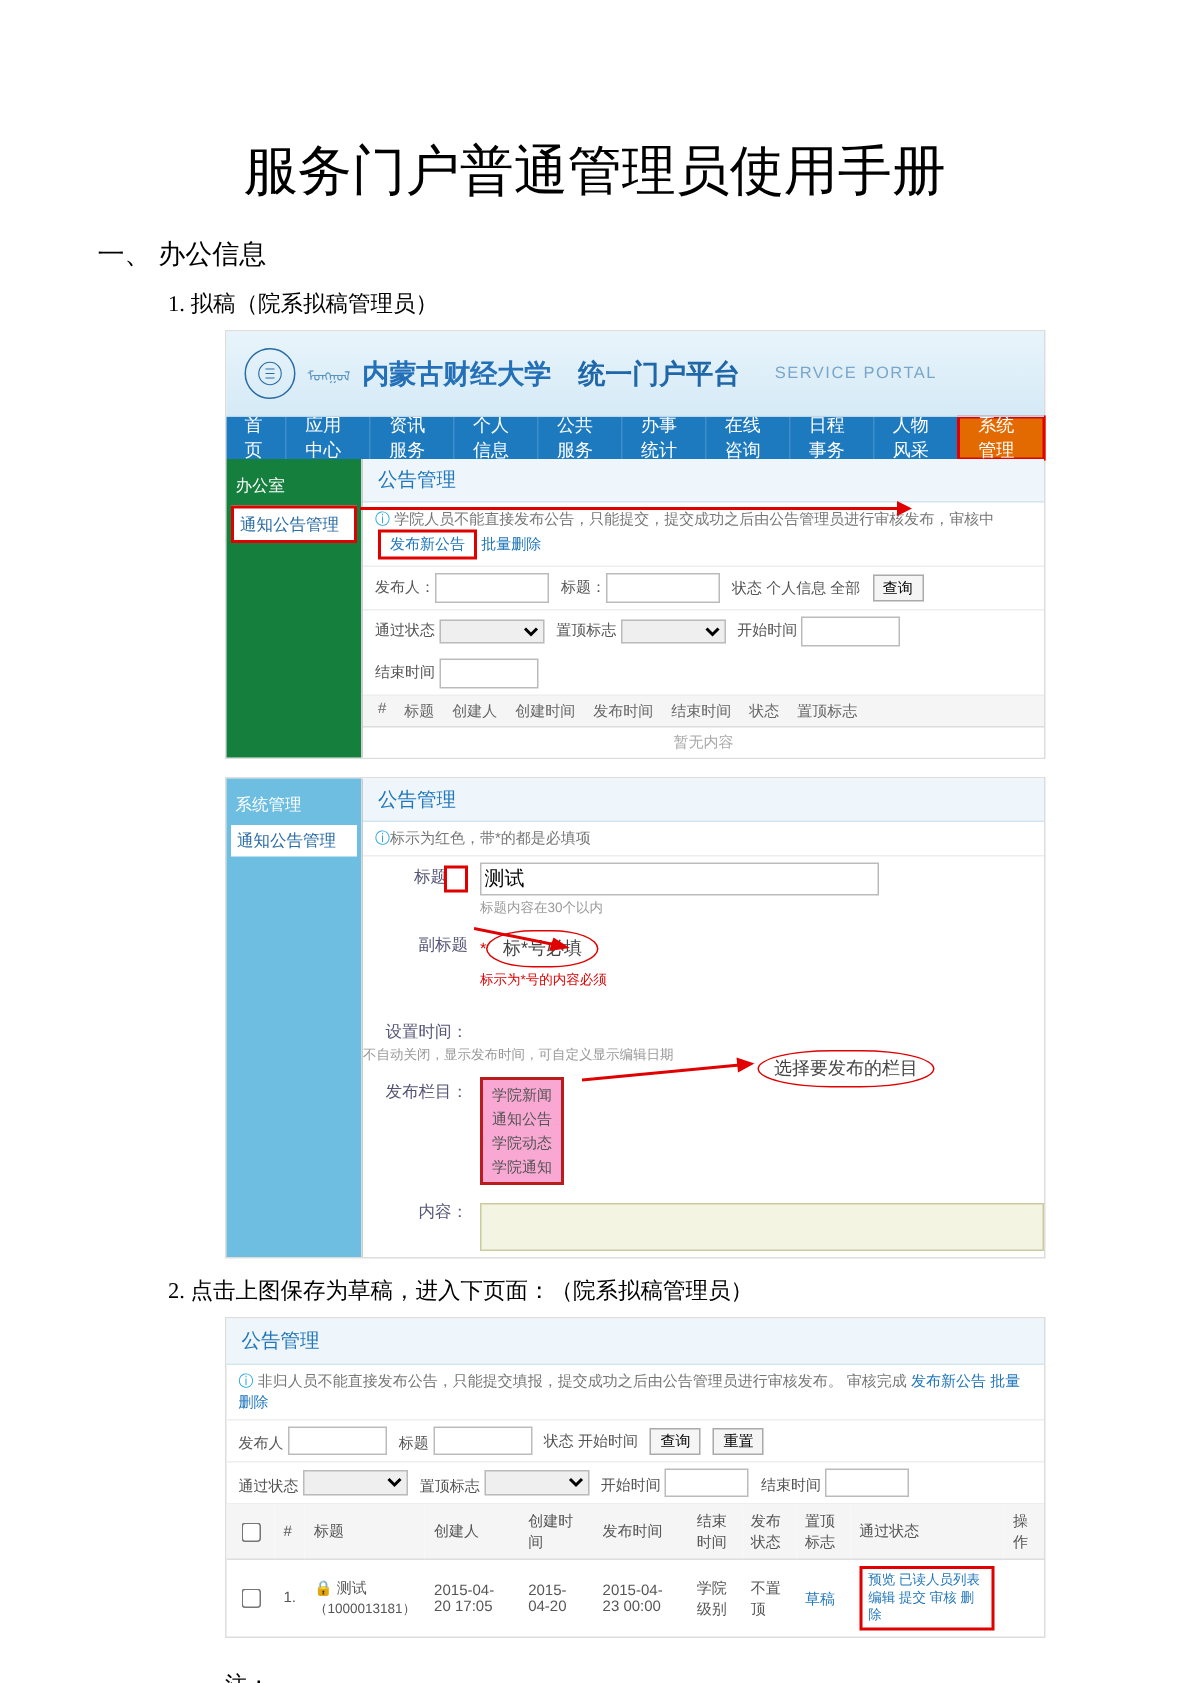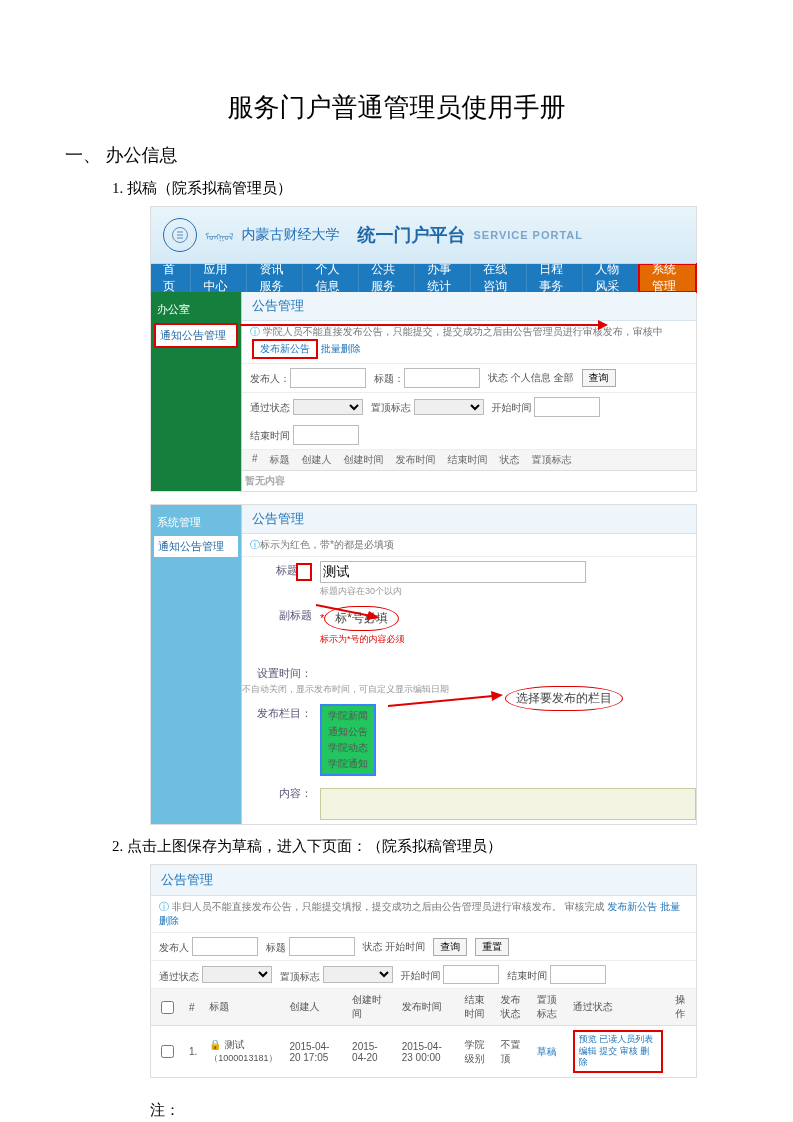--- a/index.html
+++ b/index.html
@@ -12,21 +12,21 @@
     }
     .page {
       padding: 90px 60px 30px 60px;
       box-sizing: border-box;
       width: 793px;
       min-height: 1122px;
       position: relative;
     }
     h1.title {
       text-align: center;
-      font-size: 26px;
+      font-size: 36px;
       font-weight: normal;
       margin: 0 0 18px 0;
     }
     .sec-head {
       font-size: 18px;
       font-weight: 400;
       margin: 0 0 12px 5px;
     }
     .subnum {
       margin-left: 52px;
@@ -63,34 +63,34 @@
       border: 1px solid #2a6ca5;
       display: flex;
       align-items: center;
       justify-content: center;
       color: #2a6ca5;
       font-size: 14px;
     }
     .ss1-uni {
       color: #2470b8;
       font-family: "KaiTi", serif;
-      font-size: 14px;
+      font-size: 18px;
+      font-weight: bold;
     }
     .ss1-portal {
       font-size: 18px;
       color: #1f67a8;
       margin-left: 18px;
       font-weight: bold;
     }
     .ss1-portal-en {
       font-size: 11px;
       color: #7aa6c9;
-      margin-left: 8px;
+      margin-left: 23px;
       letter-spacing: 1px;
-      font-weight: bold;
     }
     .ss1-nav {
       background: #1d7abf;
       display: flex;
       height: 28px;
       align-items: stretch;
     }
     .ss1-nav-item {
       color: #fff;
       font-size: 12px;
@@ -172,25 +172,24 @@
     .table-head {
       display: flex;
       background: #f5f5f5;
       border-bottom: 1px solid #ddd;
       padding: 3px 4px;
       font-size: 10px;
       color: #666;
     }
     .th-cell { padding: 0 6px; }
     .table-empty {
-      text-align: left;
+      text-align: center;
       font-size: 10px;
       color: #aaa;
       padding: 3px;
-      font-weight: bold;
     }
     .arrow-line {
       stroke: #e10000;
       stroke-width: 2;
       fill: none;
     }
     .arrow-head { fill: #e10000; }
 
     
     .ss2-body { display: flex; min-height: 240px; }
@@ -240,23 +239,23 @@
     .callout {
       display: inline-block;
       border: 1.5px solid #e10000;
       border-radius: 50%/60%;
       padding: 3px 10px;
       color: #444;
       font-size: 12px;
       background: #fff;
     }
     .option-box {
-      border: 2px solid #3b82f6;
+      border: 2px solid #b91c1c;
       display: inline-block;
-      background: #22c55e;
+      background: #f9a8d4;
       font-size: 10px;
       color: #555;
       padding: 2px;
     }
     .option-box div { padding: 1px 4px; }
     .editor-bar {
       height: 30px;
       background: #f4f4e3;
       border: 1px solid #cbcba0;
       margin-top: 4px;

